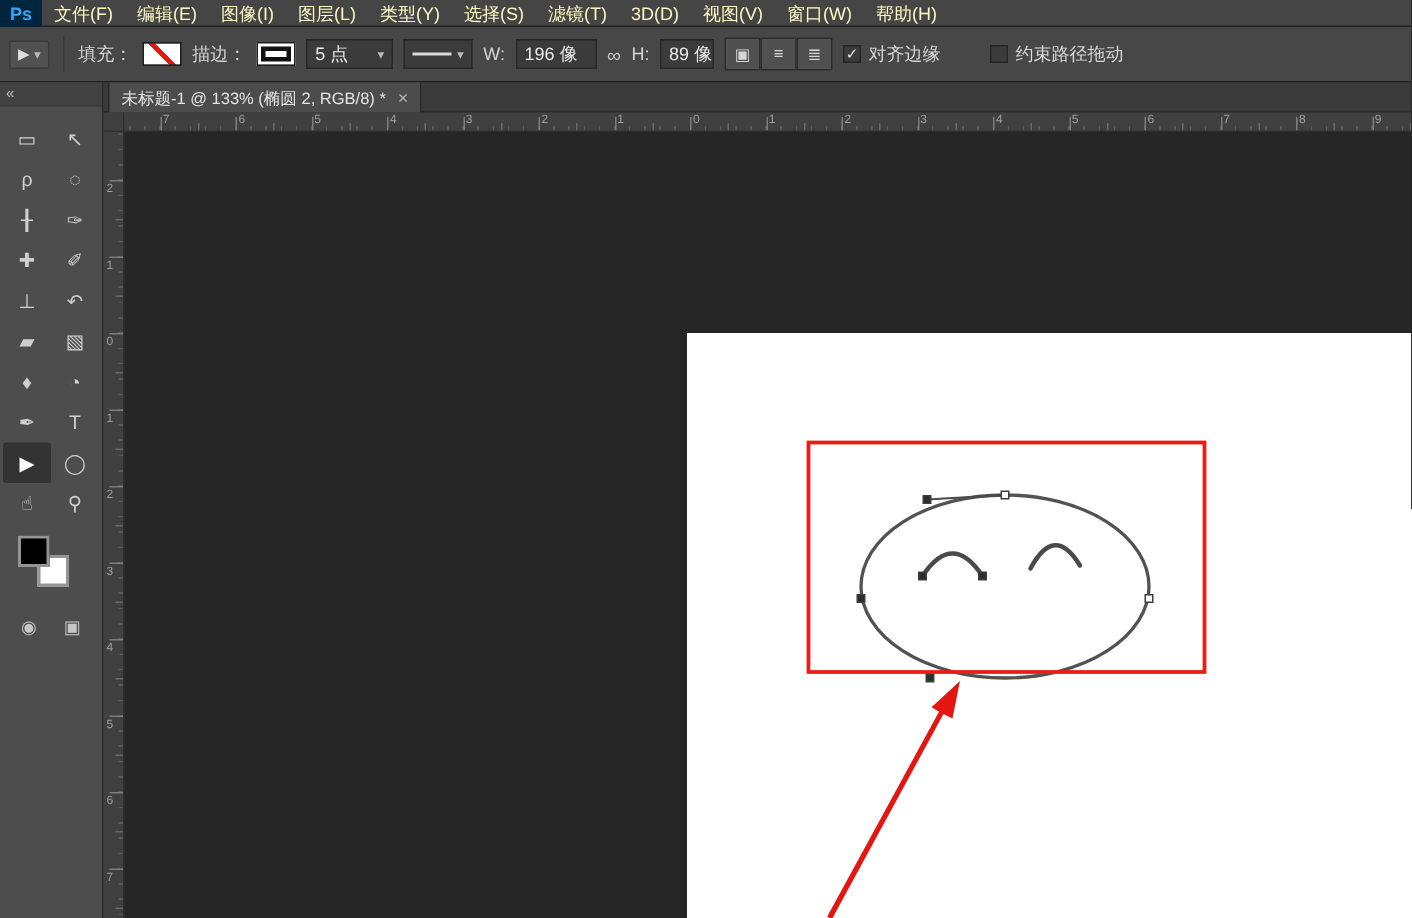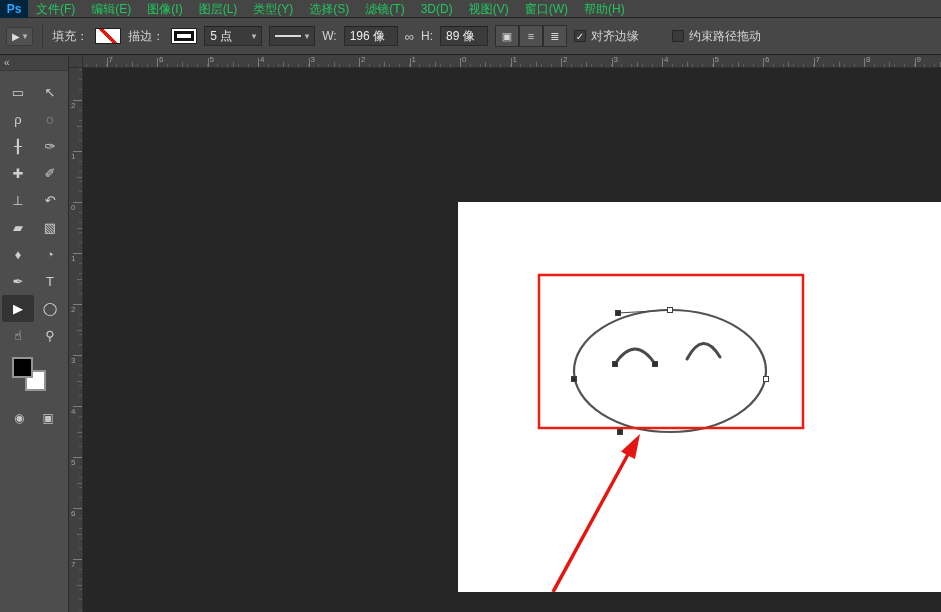--- a/index.html
+++ b/index.html
@@ -3,34 +3,34 @@
 <meta charset="utf-8">
 <style>
   *{box-sizing:border-box;margin:0;padding:0;}
   html,body{width:941px;height:612px;overflow:hidden;}
   body{background:#262626;font-family:"Liberation Sans","DejaVu Sans",sans-serif;}
   .app{width:941px;height:612px;display:flex;flex-direction:column;background:#262626;}
 
   
   .menubar{flex:0 0 18px;height:18px;background:#454545;border-bottom:1px solid #222;display:flex;align-items:center;}
   .logo{width:28px;height:18px;background:#00253d;color:#31a8ff;font-weight:bold;font-size:12px;display:flex;align-items:center;justify-content:center;}
-  .menu-item{padding:0 8px;font-size:12px;line-height:18px;color:#22c55e;cursor:default;white-space:nowrap;}
+  .menu-item{padding:0 8px;font-size:12px;line-height:18px;color:#fef9c3;cursor:default;white-space:nowrap;}
 
   
   .optionsbar{flex:0 0 37px;height:37px;background:#474747;border-bottom:1px solid #202020;display:flex;align-items:center;gap:7px;padding:0 6px;color:#d6d6d6;font-size:12px;white-space:nowrap;}
   .tool-preset{display:flex;align-items:center;gap:3px;padding:3px 5px;border:1px solid #3a3a3a;border-radius:2px;background:#515151;color:#ddd;font-size:10px;}
   .vsep{width:1px;height:24px;background:#383838;margin:0 2px;}
   .swatch{width:26px;height:16px;border:1px solid #1f1f1f;padding:0;cursor:pointer;}
   .fill-swatch{background:linear-gradient(45deg,#fff 43%,#e41812 43%,#e41812 57%,#fff 57%);}
   .stroke-swatch{background:#fff;box-shadow:inset 0 0 0 2px #fff, inset 0 0 0 5px #111;}
   .field{height:20px;background:#3b3b3b;border:1px solid #292929;border-top-color:#232323;display:flex;align-items:center;gap:4px;padding:0 5px;color:#ececec;}
   .dd{font-size:9px;color:#b9b9b9;}
   .line-sample{display:inline-block;width:26px;height:2px;background:#d9d9d9;}
   .w-input{width:54px;}
-  .h-input{width:48px;}
+  .h-input{width:36px;}
   .linkicon{color:#c5c5c5;font-size:13px;cursor:pointer;}
   .btn-group{display:flex;}
   .mini-btn{width:24px;height:22px;background:#505050;border:1px solid #2d2d2d;color:#d6d6d6;font-size:11px;display:flex;align-items:center;justify-content:center;cursor:pointer;}
   .chk{display:flex;align-items:center;gap:5px;cursor:pointer;}
   .box{display:inline-block;width:12px;height:12px;background:#3b3b3b;border:1px solid #262626;font-size:10px;line-height:11px;text-align:center;color:#ededed;}
   .constrain{margin-left:26px;}
 
   
   .main{flex:1;display:flex;min-height:0;}
   .tools-panel{flex:0 0 69px;width:69px;background:#4d4d4d;border-right:1px solid #2b2b2b;display:flex;flex-direction:column;}
@@ -165,20 +165,26 @@
         <div class="fg"></div>
         <div class="bgc"></div>
       </div>
       <div id="bottom-icons" class="bottom-icons">
           <div class="bicon">◉</div>
           <div class="bicon">▣</div>
         </div>
     </div>
 
     <div class="right-col">
+      <div class="tabstrip">
+        <div class="tab">
+          <span>未标题-1 @ 133% (椭圆 2, RGB/8) *</span>
+          <span class="close">×</span>
+        </div>
+      </div>
       <div class="ruler-row">
         <div class="corner"></div>
         <div id="hruler" class="hruler">
             <div class="htick" style="left: 23.5px;"></div>
             <div class="hhalf" style="left: 48.75px;"></div>
             <div class="hlab" style="left: 25.5px;">7</div>
             <div class="htick" style="left: 74px;"></div>
             <div class="hhalf" style="left: 99.25px;"></div>
             <div class="hlab" style="left: 76px;">6</div>
             <div class="htick" style="left: 124.5px;"></div>

